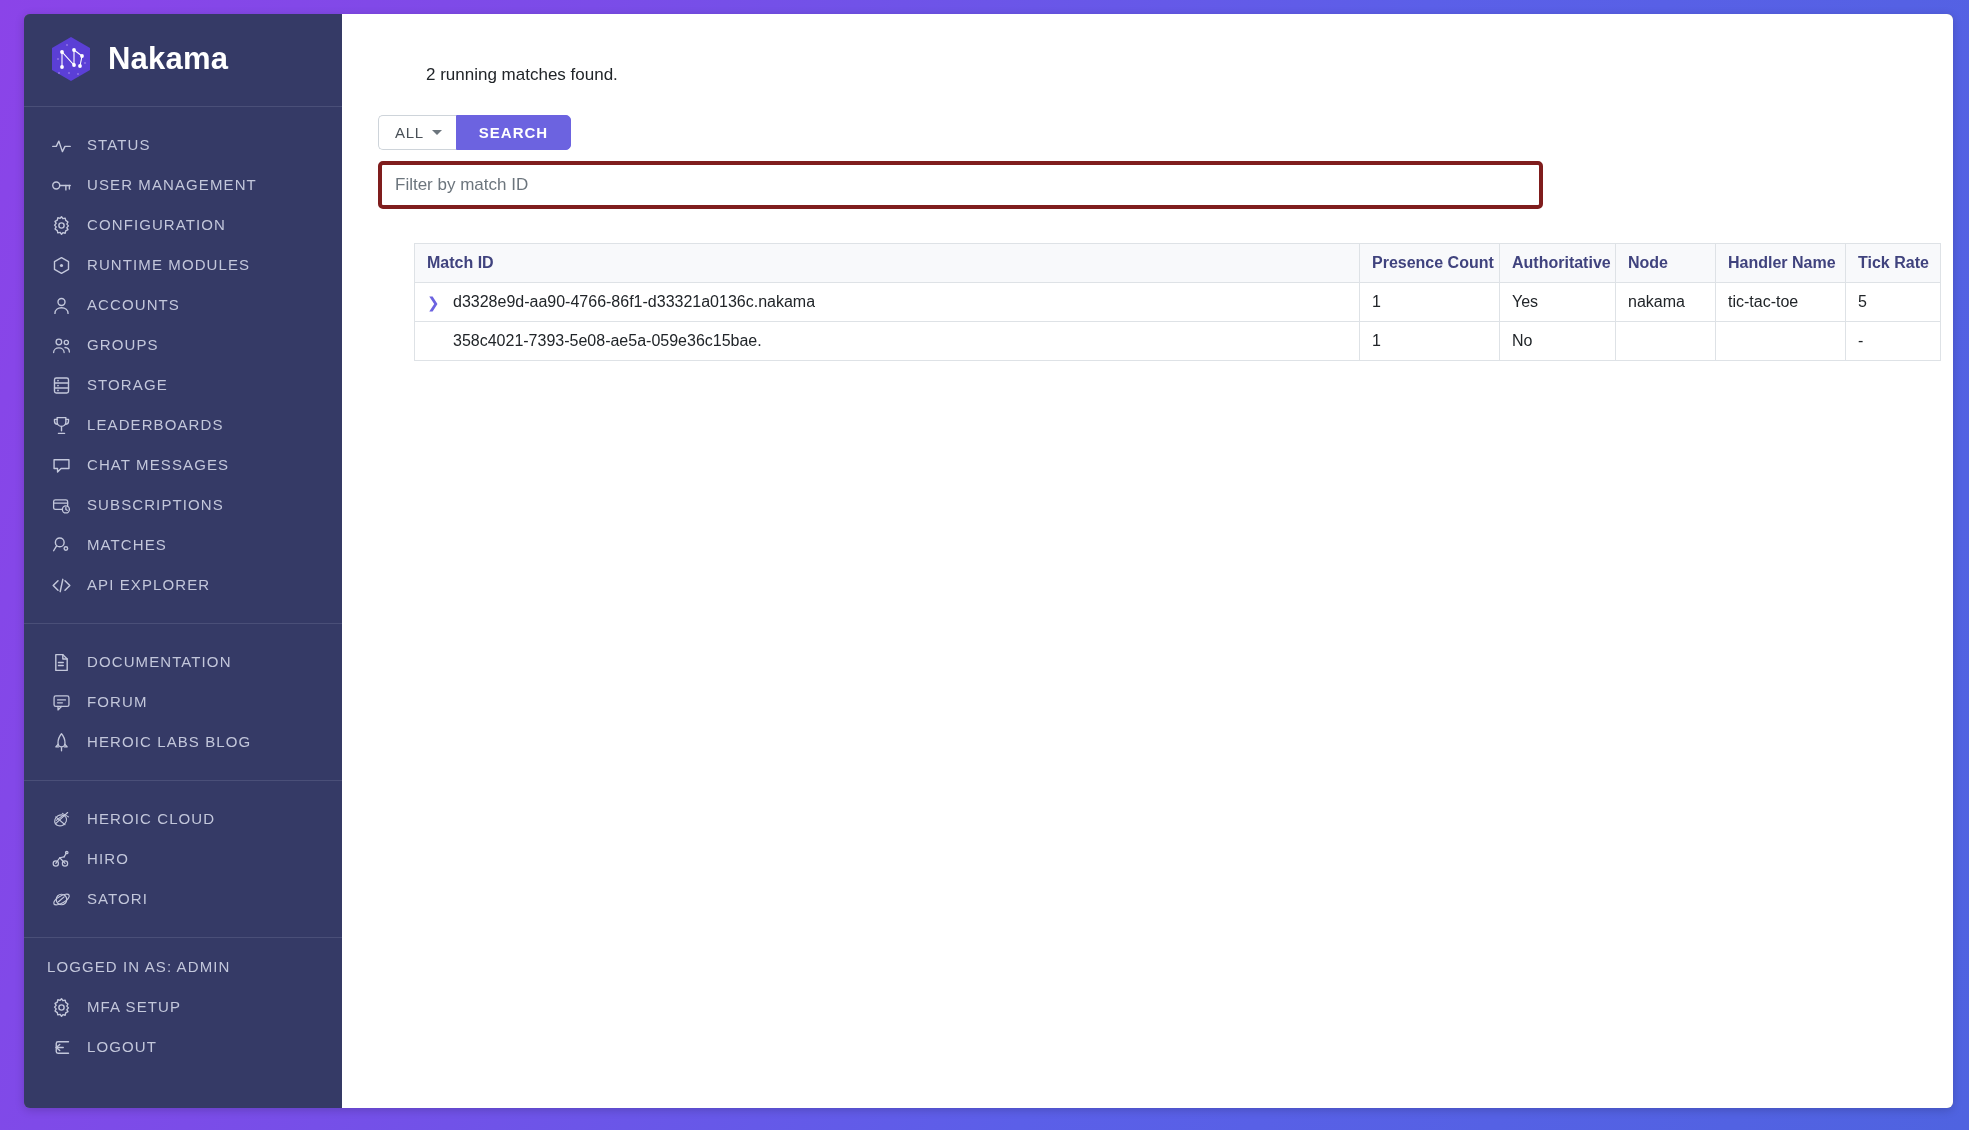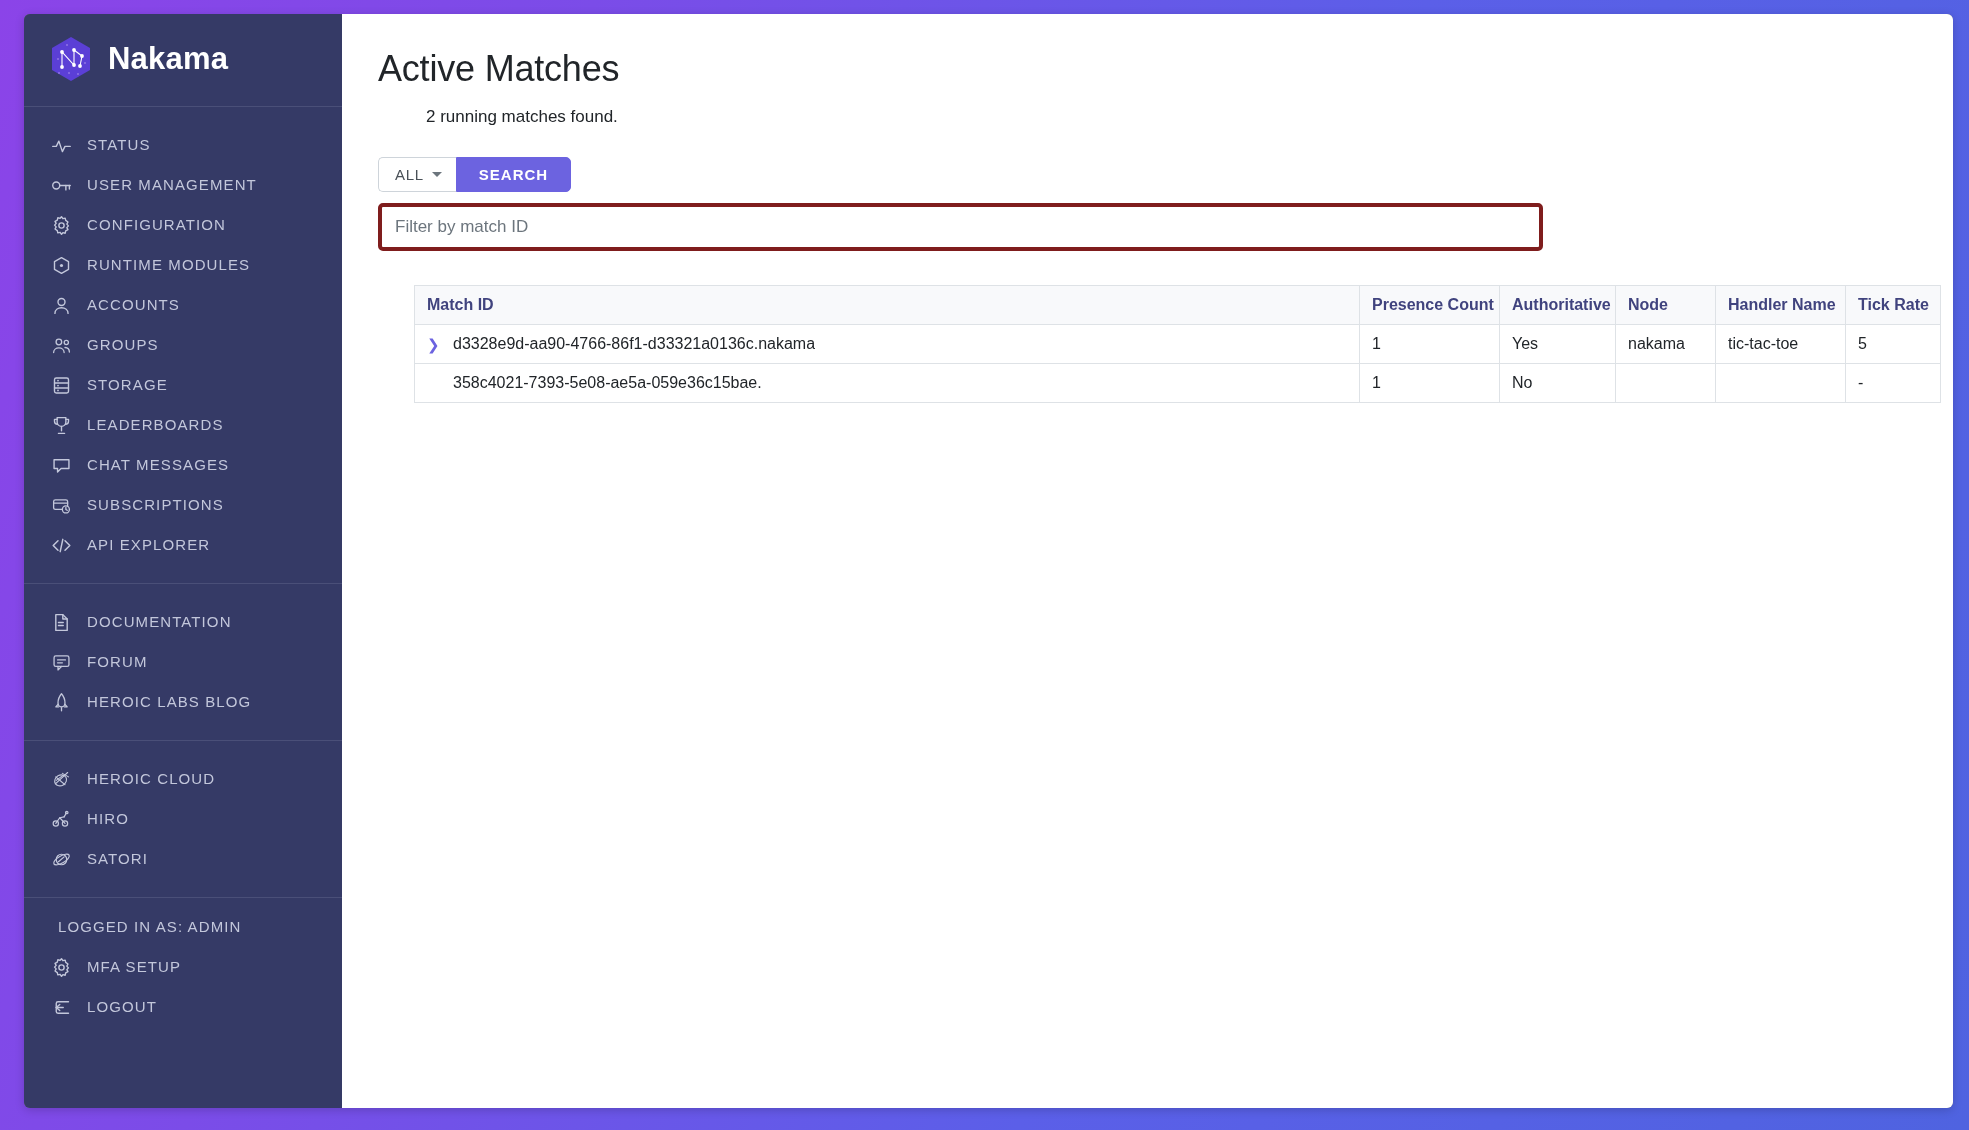--- a/index.html
+++ b/index.html
@@ -54,21 +54,21 @@
     cursor: pointer;
     white-space: nowrap;
   }
   .nav-icon {
     width: 22px; height: 22px; flex: 0 0 22px;
     display: flex; align-items: center; justify-content: center;
   }
   .nav-icon svg { width: 21px; height: 21px; display: block; }
   .nav-label { line-height: 1.2; }
   .account-label {
-    padding: 16px 26px 12px 34px;
+    padding: 16px 26px 12px 23px;
     font-size: 15px; letter-spacing: 1.1px;
     color: #c3c7db; text-transform: uppercase;
   }
 
   
   .main {
     flex: 1 1 auto;
     background: #ffffff;
     padding: 34px 48px 0 36px;
     overflow: hidden;
@@ -303,20 +303,30 @@
               <rect x="3" y="5.5" width="16" height="11" rx="2"></rect>
               <line x1="3" y1="9.2" x2="19" y2="9.2"></line>
               <circle cx="17" cy="16.5" r="4" fill="#353a66"></circle>
               <path d="M17 14.3v2.2l1.5 1"></path>
             </svg>
           </span>
         <span class="nav-label">SUBSCRIPTIONS</span>
       </div>
       <div class="nav-item">
         <span class="nav-icon">
+            <svg viewBox="0 0 24 24" fill="none" stroke="#c3c7db" stroke-width="1.6" stroke-linecap="round">
+              <circle cx="10" cy="8.5" r="5"></circle>
+              <line x1="6.4" y1="12.4" x2="3" y2="18"></line>
+              <circle cx="17" cy="15.5" r="2"></circle>
+            </svg>
+          </span>
+        <span class="nav-label">MATCHES</span>
+      </div>
+      <div class="nav-item">
+        <span class="nav-icon">
             <svg viewBox="0 0 24 24" fill="none" stroke="#c3c7db" stroke-width="1.7" stroke-linecap="round" stroke-linejoin="round">
               <polyline points="8,6.5 2.5,12 8,17.5"></polyline>
               <polyline points="16,6.5 21.5,12 16,17.5"></polyline>
               <line x1="13.5" y1="5" x2="10.5" y2="19"></line>
             </svg>
           </span>
         <span class="nav-label">API EXPLORER</span>
       </div>
     </nav>
 
@@ -412,21 +422,20 @@
               <polyline points="10,8.5 6,12 10,15.5"></polyline>
               <line x1="6" y1="12" x2="14" y2="12"></line>
             </svg>
           </span>
         <span class="nav-label">LOGOUT</span>
       </div>
     </div>
   </aside>
 
   <section class="main">
-    <h1 class="page-title">Active Matches</h1>
     <p class="page-subtitle">2 running matches found.</p>
 
     <div class="controls">
       <div class="btn-row">
         <button class="btn-filter">
           <span>ALL</span>
           <span class="caret"></span>
         </button>
         <button class="btn-search">SEARCH</button>
       </div>

